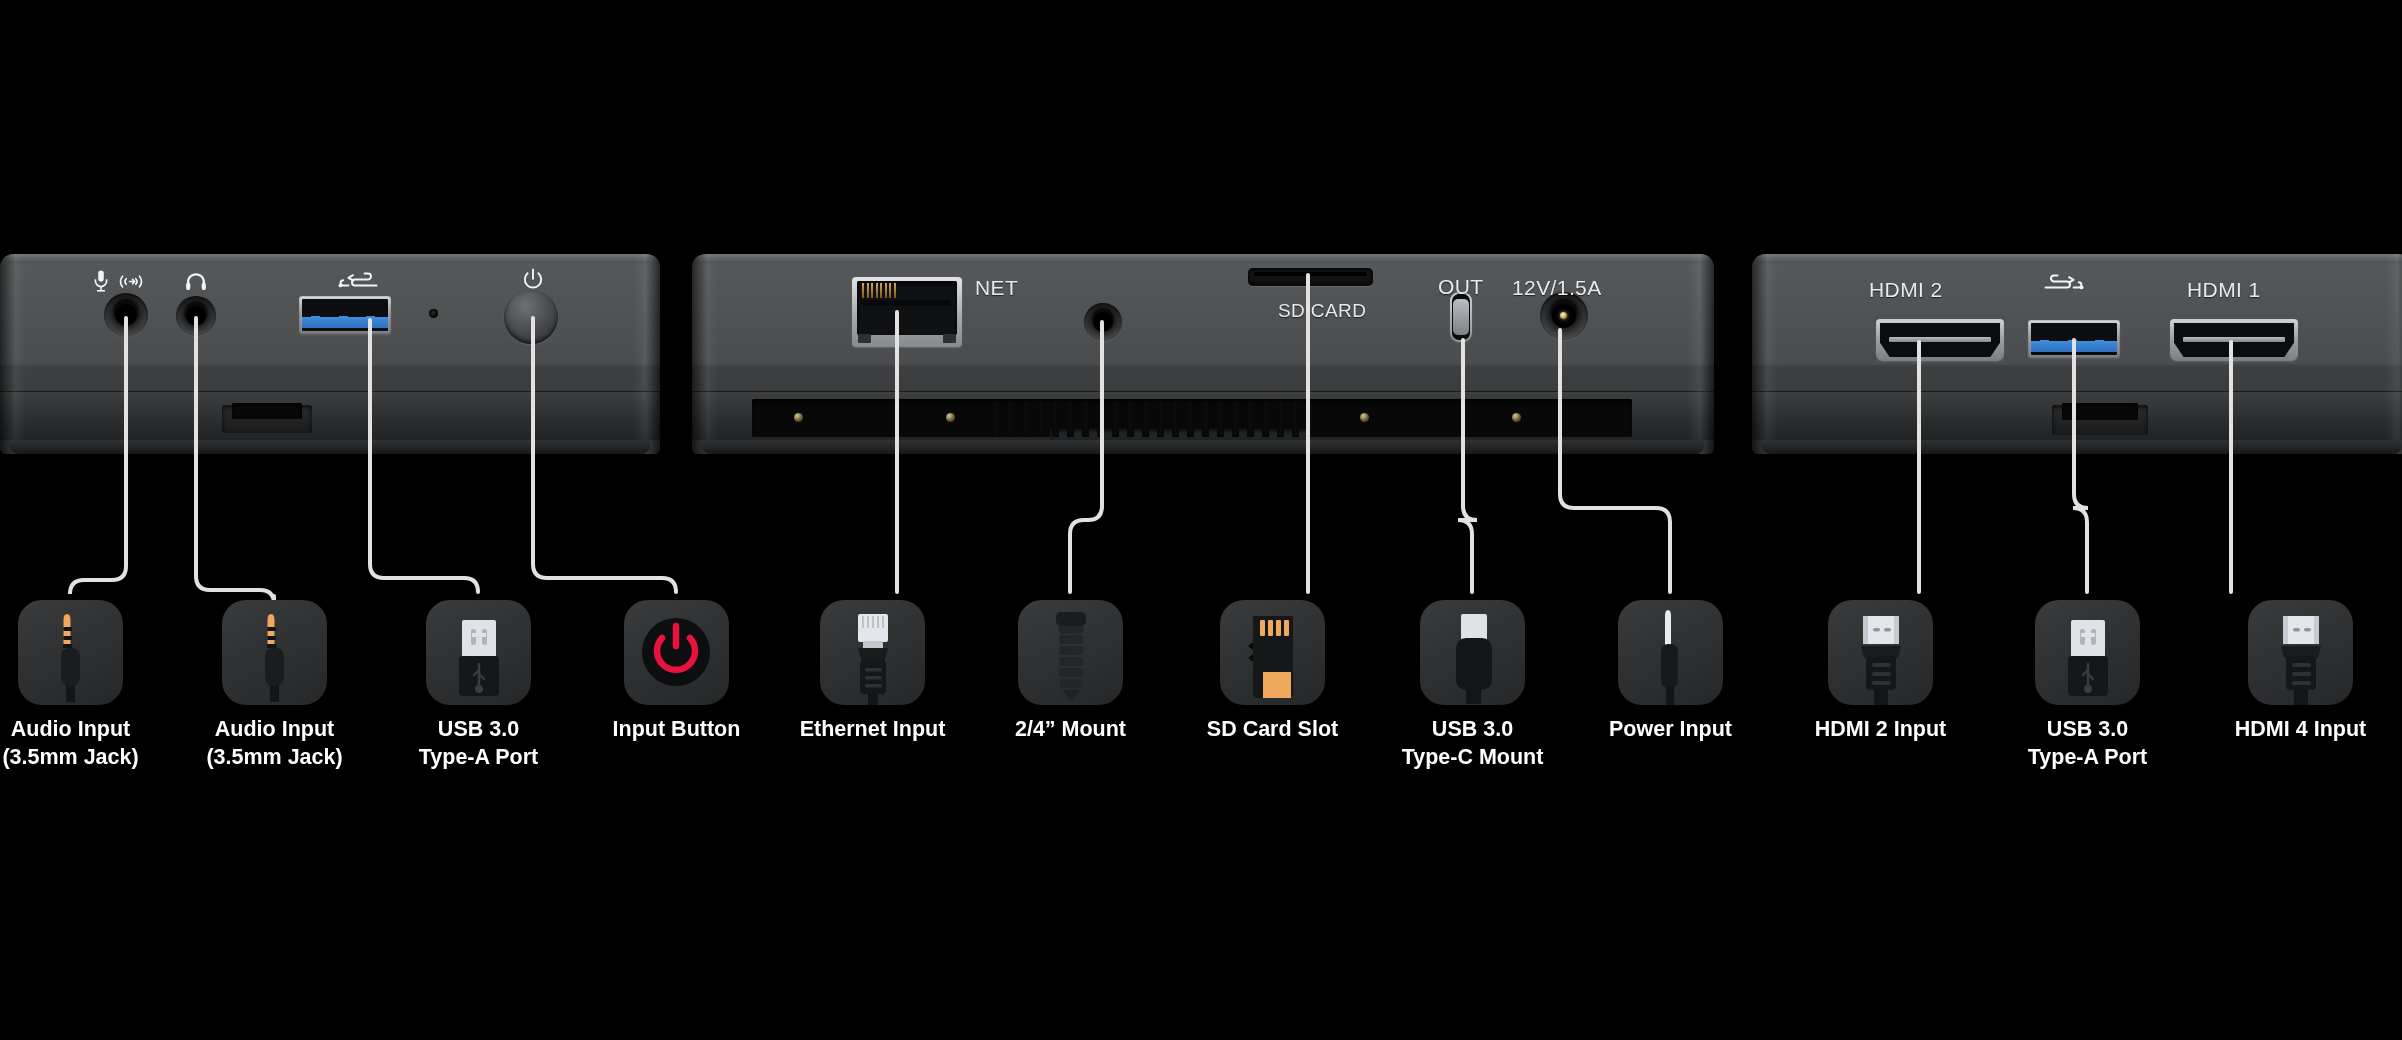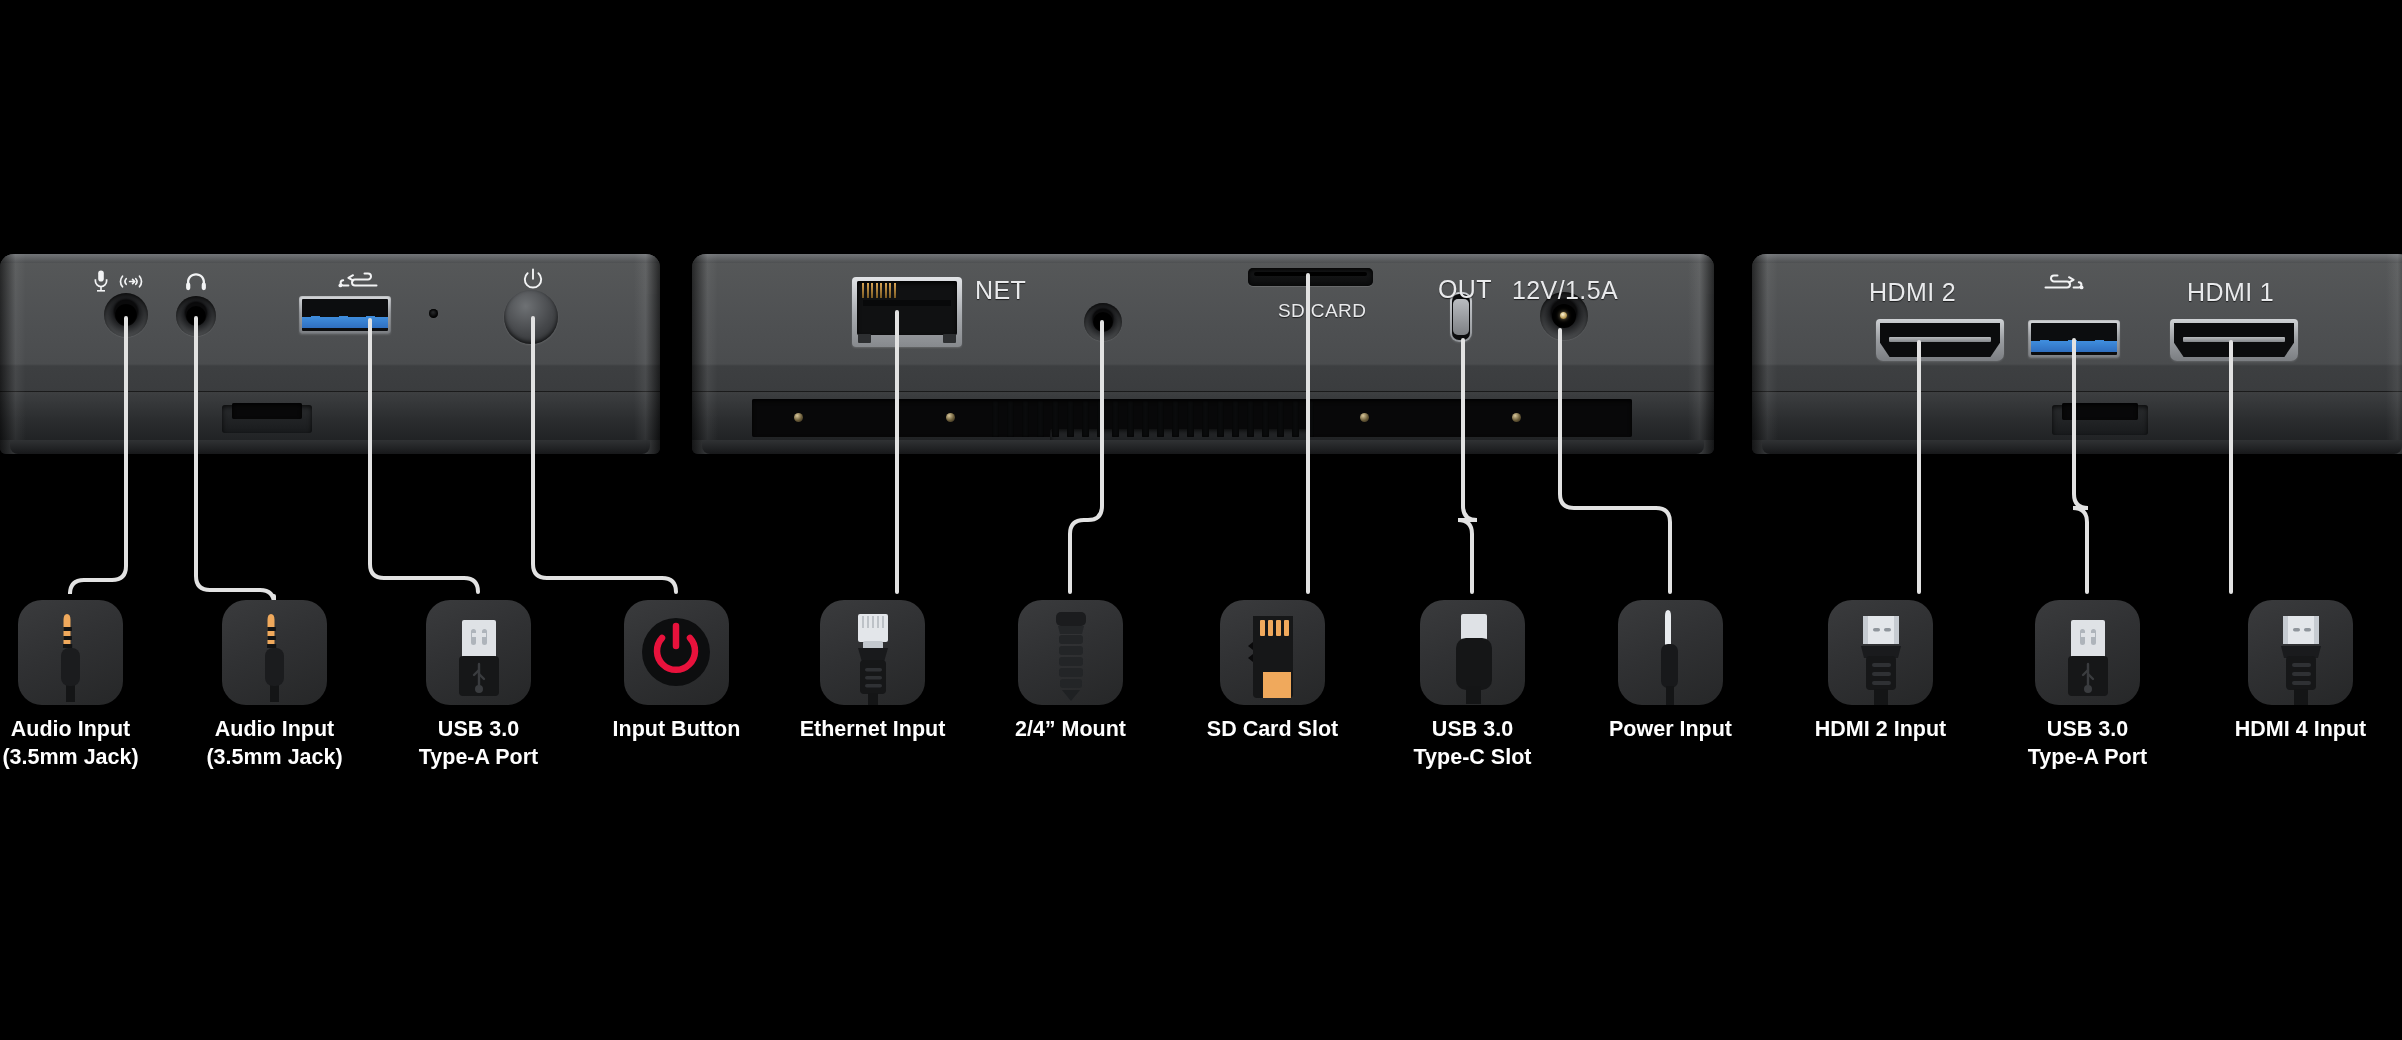--- a/index.html
+++ b/index.html
@@ -133,21 +133,21 @@
     position:absolute; border-radius:50%;
     background:radial-gradient(circle at 40% 30%,#6e7174,#45474a 55%,#2a2c2e);
     box-shadow:inset 0 -2px 4px rgba(0,0,0,.7),0 1px 2px rgba(255,255,255,.12);
   }
   .pinhole{ position:absolute; width:9px;height:9px;border-radius:50%;
     background:radial-gradient(circle at 45% 35%,#2a2c2e,#000 70%);
     box-shadow:inset 0 1px 2px #000; }
 
   
   .silk{
-    position:absolute; color:#e9eaec; font-size:25px; letter-spacing:.4px;
+    position:absolute; color:#e9eaec; font-size:21px; letter-spacing:.4px;
     white-space:nowrap; text-shadow:0 1px 1px rgba(0,0,0,.65);
     font-family:"Liberation Sans", sans-serif;
   }
   .silk.sm{ font-size:19px; }
   .silkicon{ position:absolute; color:#f2f3f4; }
 
   
   #leaders{ position:absolute; inset:0; pointer-events:none; }
 
   
@@ -515,21 +515,21 @@
       <div class="legend-item" style="left: 1420px; top: 600px; width: 105px;">
         <div class="tile"><svg width="105" height="105" viewBox="0 0 105 105">
             <g>
               <rect x="41" y="14" width="26" height="26" rx="2" fill="#dfe2e6"></rect>
               <rect x="36" y="38" width="36" height="52" rx="10" fill="#151617"></rect>
               <rect x="46" y="86" width="15" height="18" fill="#141516"></rect>
             </g>
           </svg></div>
         <div class="legend-label">
           <span>USB 3.0</span>
-          <span>Type-C Slot</span>
+          <span>Type-C Mount</span>
         </div>
       </div>
       <div class="legend-item" style="left: 1618px; top: 600px; width: 105px;">
         <div class="tile"><svg width="105" height="105" viewBox="0 0 105 105">
             <g>
               <path d="M50 10 q3 0 3 6 v30 h-6 V16 q0-6 3-6z" fill="#e9ecef"></path>
               <rect x="43" y="44" width="17" height="44" rx="7" fill="#18191b"></rect>
               <rect x="48" y="86" width="8" height="20" fill="#141516"></rect>
             </g>
           </svg></div>

